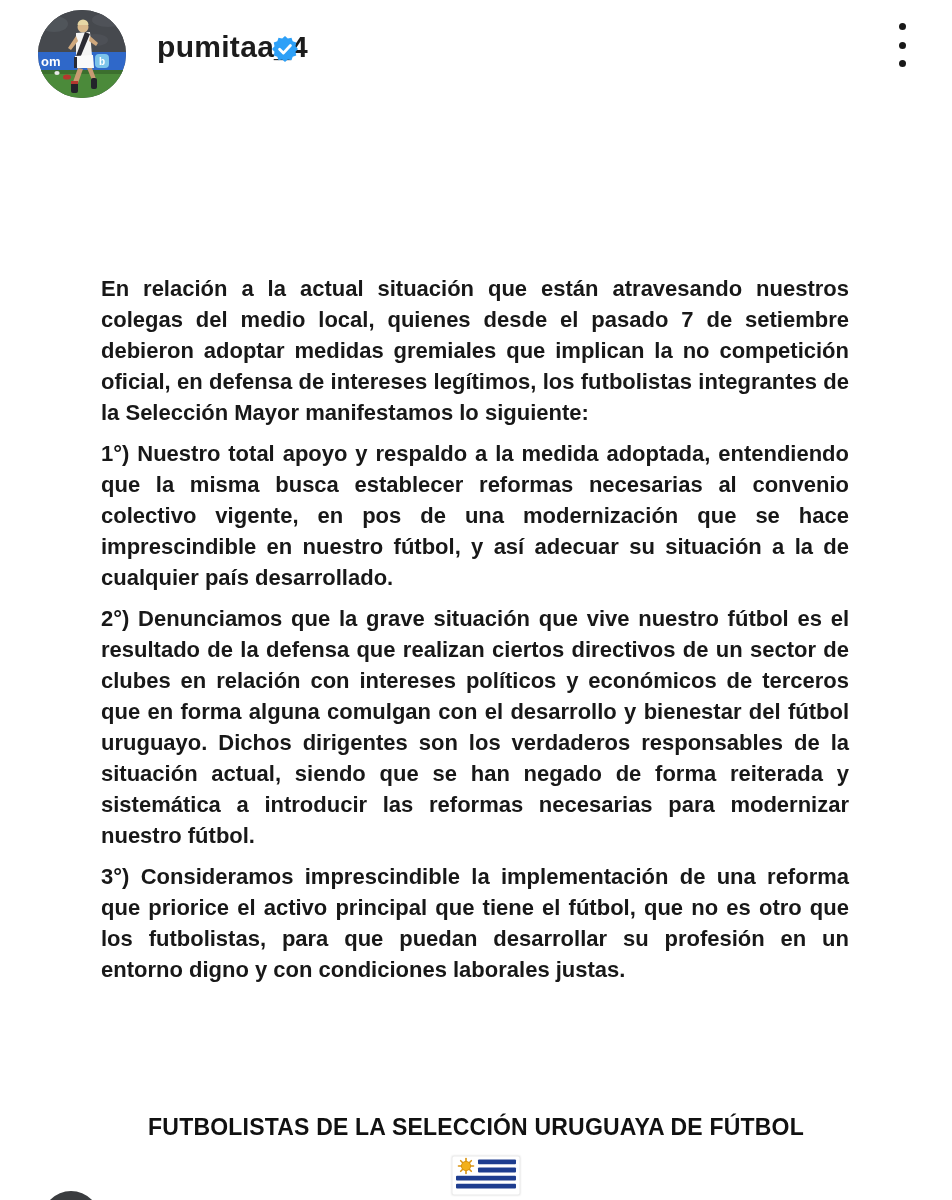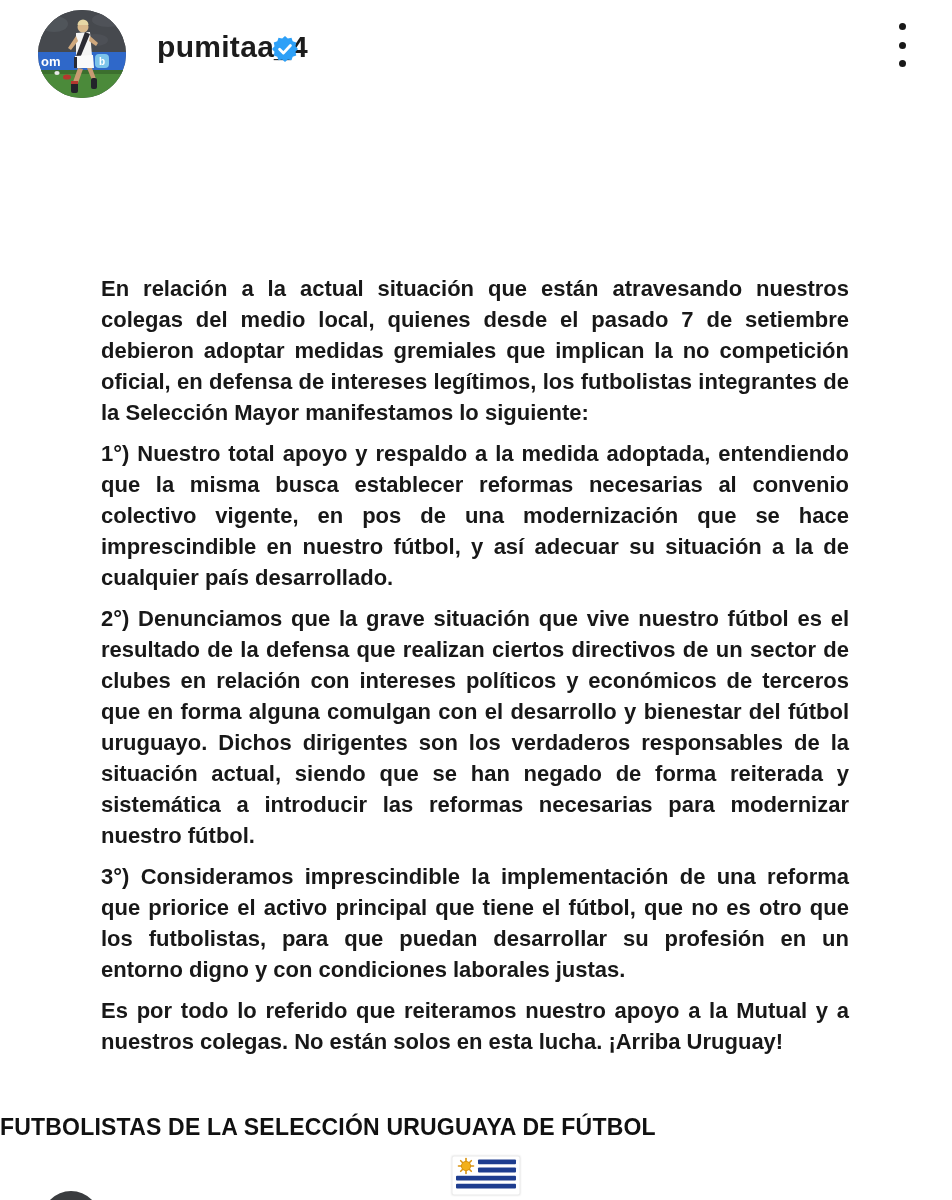--- a/index.html
+++ b/index.html
@@ -29,21 +29,21 @@
 
   
   .post-image{position:absolute;top:100px;left:0;width:952px;height:1100px;background:#fff;}
   .statement{
     position:absolute;left:101px;top:152px;width:748px;
     font-family:"Liberation Sans",sans-serif;font-weight:700;
     font-size:22px;line-height:31px;color:#181818;text-align:justify;margin-top:21px;
   }
   .statement p{margin:0 0 10px 0;}
   .statement-title{
-    position:absolute;left:0;top:1014px;width:952px;text-align:left;
+    position:absolute;left:0;top:1014px;width:952px;text-align:center;
     font-size:23px;font-weight:700;color:#111;letter-spacing:.2px;
   }
   .flag{position:absolute;left:452px;top:1056px;width:68px;height:39px;
     filter:drop-shadow(0 0 1px rgba(0,0,0,.18));}
 
   
   .next-avatar{
     position:absolute;left:42px;top:1191px;width:58px;height:58px;
     border-radius:50%;background:#3a3c3f;cursor:pointer;
   }
@@ -106,21 +106,20 @@
   <div class="statement">
 
       <p>En relación a la actual situación que están atravesando nuestros colegas del medio local, quienes desde el pasado 7 de setiembre debieron adoptar medidas gremiales que implican la no competición oficial, en defensa de intereses legítimos, los futbolistas integrantes de la Selección Mayor manifestamos lo siguiente:</p>
 
       <p>1°) Nuestro total apoyo y respaldo a la medida adoptada, entendiendo que la misma busca establecer reformas necesarias al convenio colectivo vigente, en pos de una modernización que se hace imprescindible en nuestro fútbol, y así adecuar su situación a la de cualquier país desarrollado.</p>
 
       <p>2°) Denunciamos que la grave situación que vive nuestro fútbol es el resultado de la defensa que realizan ciertos directivos de un sector de clubes en relación con intereses políticos y económicos de terceros que en forma alguna comulgan con el desarrollo y bienestar del fútbol uruguayo. Dichos dirigentes son los verdaderos responsables de la situación actual, siendo que se han negado de forma reiterada y sistemática a introducir las reformas necesarias para modernizar nuestro fútbol.</p>
 
       <p>3°) Consideramos imprescindible la implementación de una reforma que priorice el activo principal que tiene el fútbol, que no es otro que los futbolistas, para que puedan desarrollar su profesión en un entorno digno y con condiciones laborales justas.</p>
 
-      <p>Es por todo lo referido que reiteramos nuestro apoyo a la Mutual y a nuestros colegas. No están solos en esta lucha. ¡Arriba Uruguay!</p>
     </div>
 
   <div class="statement-title">FUTBOLISTAS DE LA SELECCIÓN URUGUAYA DE FÚTBOL</div>
 
   <svg class="flag" viewBox="0 0 68 39">
     <rect x="0" y="0" width="68" height="39" rx="2" fill="#ffffff" stroke="#e9e9e9" stroke-width="1"></rect>
 
     <g stroke="#d9930f" stroke-width="1.6" stroke-linecap="round">
       <line x1="14" y1="2.5" x2="14" y2="17.5"></line>
       <line x1="6.5" y1="10" x2="21.5" y2="10"></line>

